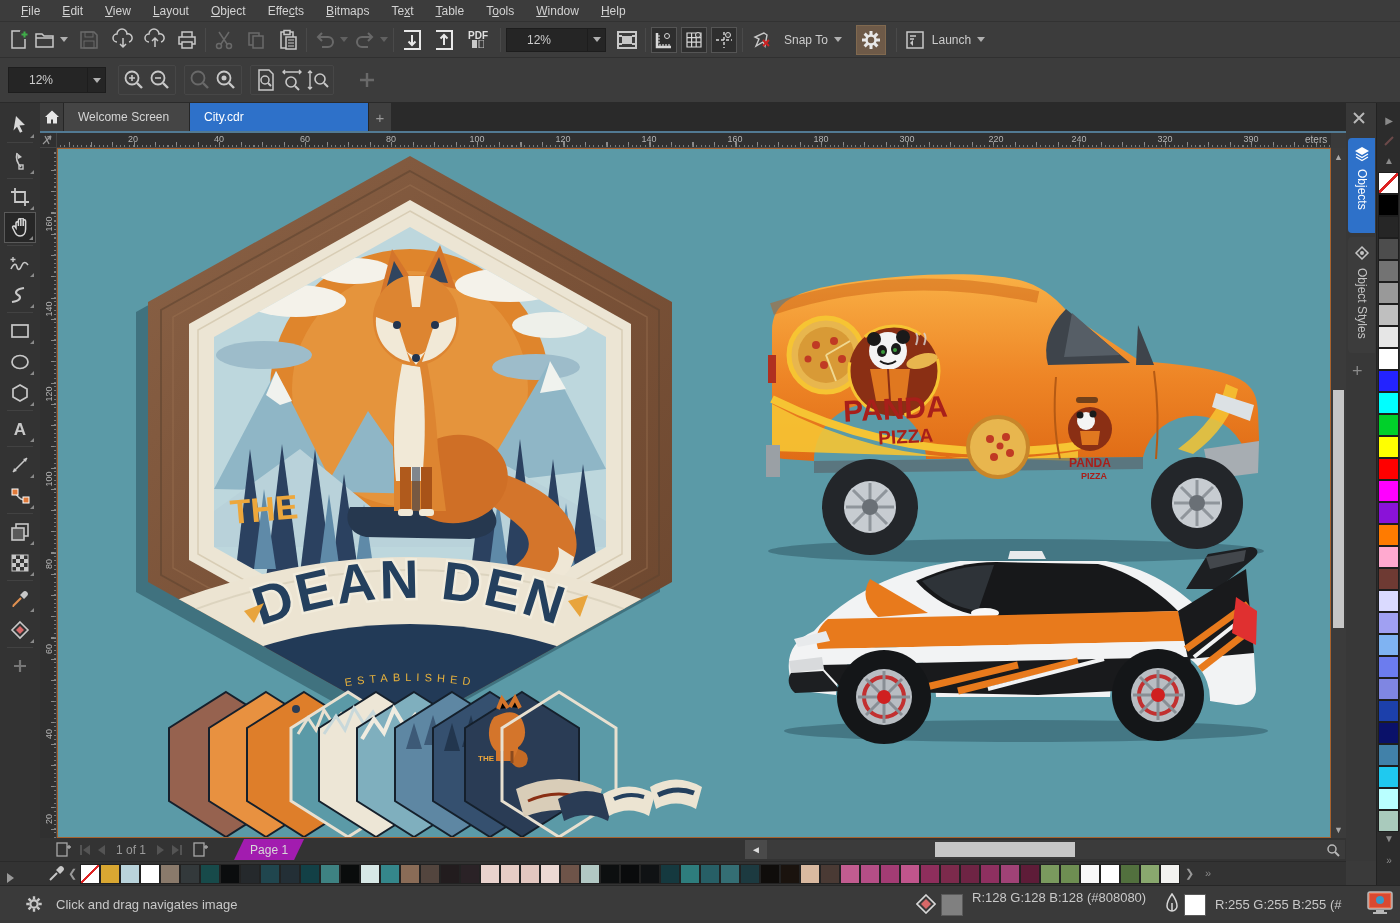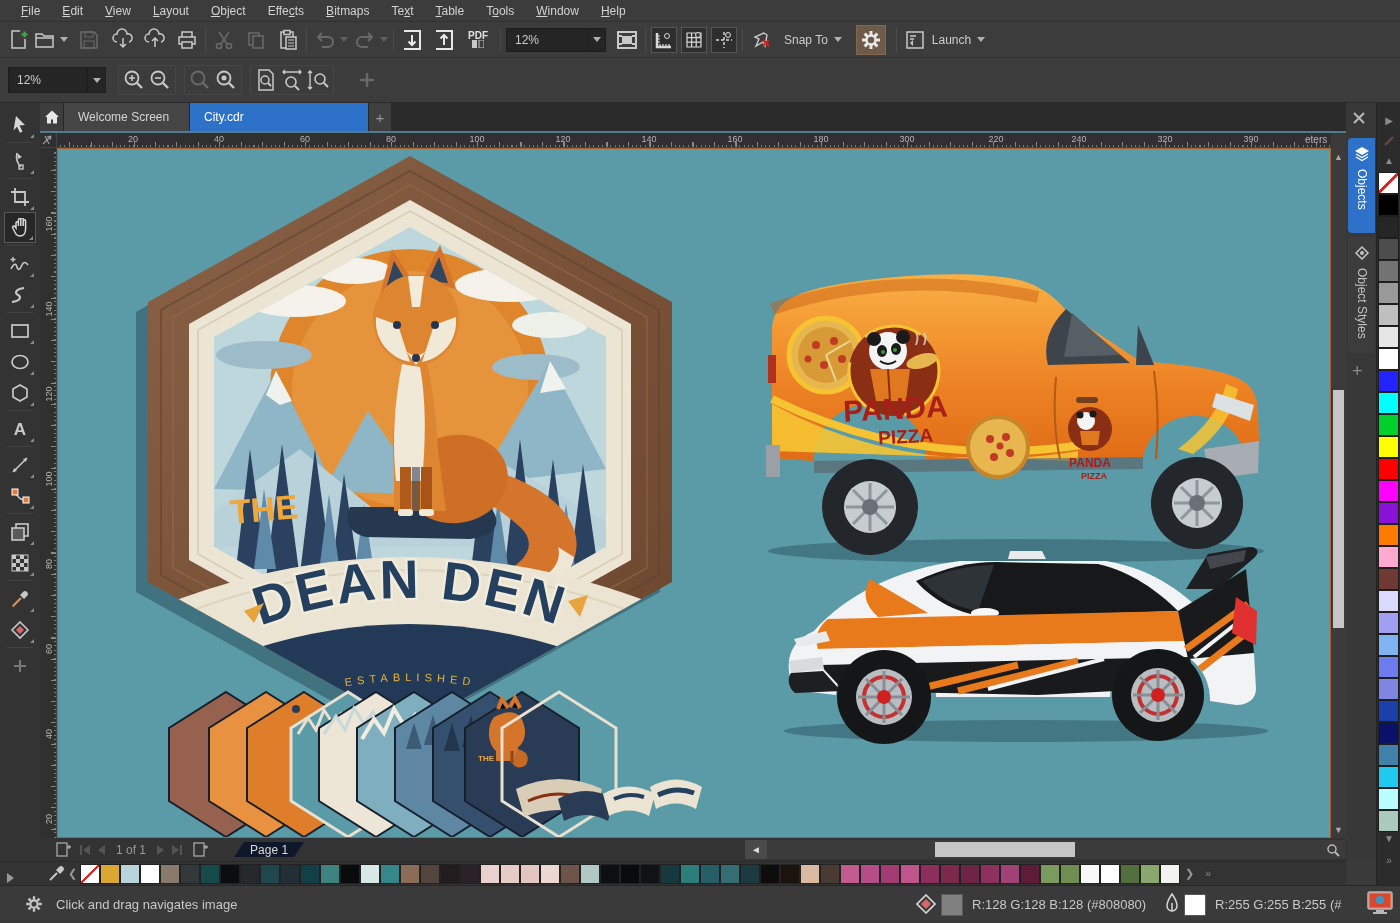--- a/index.html
+++ b/index.html
@@ -9,21 +9,21 @@
   
   #menubar{left:0;top:0;width:1400px;height:22px;background:#3c3c3c;display:flex;align-items:center;padding-left:10px;gap:0;border-bottom:1px solid #323232;}
   .menu-item{color:#d2d2d2;font-size:12px;padding:2px 11px;}
   .menu-item u{text-decoration:underline;}
   
   #toolbar{left:0;top:22px;width:1400px;height:36px;background:#3c3c3c;border-bottom:1px solid #303030;display:flex;align-items:center;}
   .tbtn{width:26px;height:26px;display:flex;align-items:center;justify-content:center;flex:none;}
   .dim{opacity:.32;}
   .caret{width:0;height:0;border-left:4px solid transparent;border-right:4px solid transparent;border-top:5px solid #b0b0b0;margin-left:2px;}
   .sep{width:1px;height:24px;background:#2d2d2d;border-right:1px solid #4a4a4a;margin:0 5px;flex:none;}
-  .combo{height:24px;background:#252525;border:1px solid #1d1d1d;display:flex;align-items:center;color:#cccccc;font-size:12px;padding-left:8px;}
+  .combo{height:24px;background:#252525;border:1px solid #1d1d1d;display:flex;align-items:center;color:#cccccc;font-size:12px;padding-left:20px;}
   .combo .cbtn{margin-left:auto;width:18px;height:100%;display:flex;align-items:center;justify-content:center;border-left:1px solid #1d1d1d;}
   .toggled{background:#2e2e2e;border:1px solid #555;}
   .tlabel{color:#cccccc;font-size:12px;padding:0 4px;}
   
   #propbar{left:0;top:58px;width:1400px;height:45px;background:#3c3c3c;border-bottom:1px solid #2a2a2a;display:flex;align-items:center;padding-left:8px;}
   .grp{display:flex;align-items:center;border:1px solid #474747;border-radius:2px;height:30px;padding:0 2px;margin-right:8px;}
   
   #toolbox{left:0;top:103px;width:40px;height:758px;background:#333333;display:flex;flex-direction:column;align-items:center;padding-top:6px;}
   .tool{width:32px;height:31px;display:flex;align-items:center;justify-content:center;position:relative;flex:none;}
   .tool.active{background:#272727;border:1px solid #5a5a5a;}
@@ -50,21 +50,21 @@
   .vlabel{position:absolute;left:0px;font-size:9px;color:#b4b4b4;transform:rotate(-90deg);transform-origin:center;width:17px;text-align:center;}
   
   #canvas{left:17px;top:45px;width:1274px;height:690px;background:#5b9aa7;border:1px solid #a8622e;overflow:hidden;}
   
   #vscroll{left:1291px;top:45px;width:15px;height:690px;background:#3b3b3b;}
   #vthumb{position:absolute;left:2px;top:242px;width:11px;height:238px;background:#c6c6c6;}
   .sarrow{position:absolute;left:0;width:15px;height:17px;display:flex;align-items:center;justify-content:center;color:#a8a8a8;font-size:9px;}
   
   #bottombar{left:0;top:735px;width:1306px;height:23px;background:#333333;display:flex;align-items:center;}
   .pgic{color:#a8a8a8;display:flex;align-items:center;justify-content:center;}
-  #page-tab{height:15px;background:#0f172a;color:#d8d8d8;font-size:12px;display:flex;align-items:center;padding:0 16px;clip-path:polygon(10px 0,100% 0,calc(100% - 10px) 100%,0 100%);margin-left:26px;}
+  #page-tab{height:21px;background:#a21caf;color:#d8d8d8;font-size:12px;display:flex;align-items:center;padding:0 16px;clip-path:polygon(10px 0,100% 0,calc(100% - 10px) 100%,0 100%);margin-left:26px;}
   #hscroll{position:absolute;left:705px;top:2px;width:600px;height:19px;background:#3b3b3b;display:flex;align-items:center;}
   #hthumb{position:absolute;left:190px;top:2px;width:140px;height:15px;background:#c6c6c6;}
   
   #dockstrip{left:1346px;top:103px;width:30px;height:758px;background:#383838;}
   .vtab{position:absolute;left:2px;width:27px;border-radius:4px 0 0 4px;display:flex;flex-direction:column;align-items:center;padding-top:8px;gap:7px;}
   .vtab span{writing-mode:vertical-rl;font-size:12px;}
   #tab-objects{top:35px;height:95px;background:#2e71c9;color:#fff;}
   #tab-objstyles{top:134px;height:116px;background:#3c3c3c;color:#c4c4c4;}
   
   #palstrip{left:1376px;top:103px;width:24px;height:782px;background:#2c2c2c;border-left:1px solid #222;}
@@ -1015,21 +1015,21 @@
         </svg>
     </div>
     <span style="position:absolute;left:56px;top:11px">Click and drag navigates image</span>
     <div style="position:absolute;left:916px;top:8px">
       <svg width="20" height="20" viewBox="0 0 20 20">
           <path d="M10,1 l9,9 l-9,9 l-9,-9 z" fill="none" stroke="#d8d8d8" stroke-width="1.6"></path>
           <path d="M10,5 l5,5 l-5,5 l-5,-5 z" fill="#d86868"></path>
         </svg>
     </div>
     <span class="swbox" style="position: absolute; left: 941px; top: 8px; background: rgb(128, 128, 128);" id="fill-swatch"></span>
-    <span style="position:absolute;left:972px;top:11px">R:128 G:128 B:128 (#808080)</span>
+    <span style="position:absolute;left:972px;top:4px">R:128 G:128 B:128 (#808080)</span>
     <div style="position:absolute;left:1164px;top:7px">
       <svg width="16" height="22" viewBox="0 0 16 22">
           <path d="M8,1 C8,1 13,8 13,13 a5,5 0 0 1 -10,0 C3,8 8,1 8,1 Z" fill="none" stroke="#d8d8d8" stroke-width="1.5"></path>
           <path d="M8,10 v8" stroke="#d8d8d8" stroke-width="1.5"></path>
         </svg>
     </div>
     <span class="swbox" style="position: absolute; left: 1184px; top: 8px; background: rgb(255, 255, 255);" id="outline-swatch"></span>
     <span style="position:absolute;left:1215px;top:11px;width:145px;overflow:hidden;white-space:nowrap">R:255 G:255 B:255 (#</span>
     <div style="position:absolute;left:1366px;top:4px">
       <svg width="28" height="26" viewBox="0 0 28 26">

